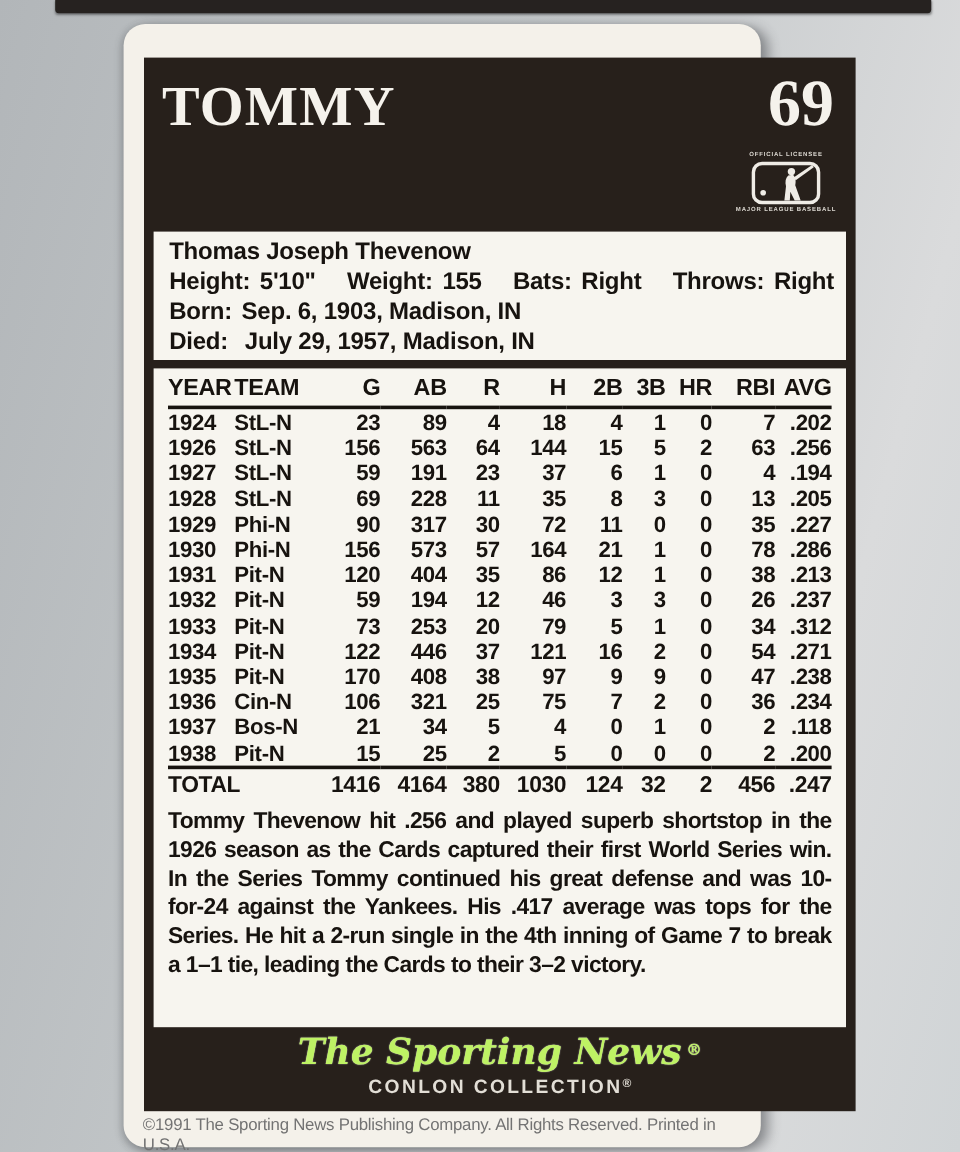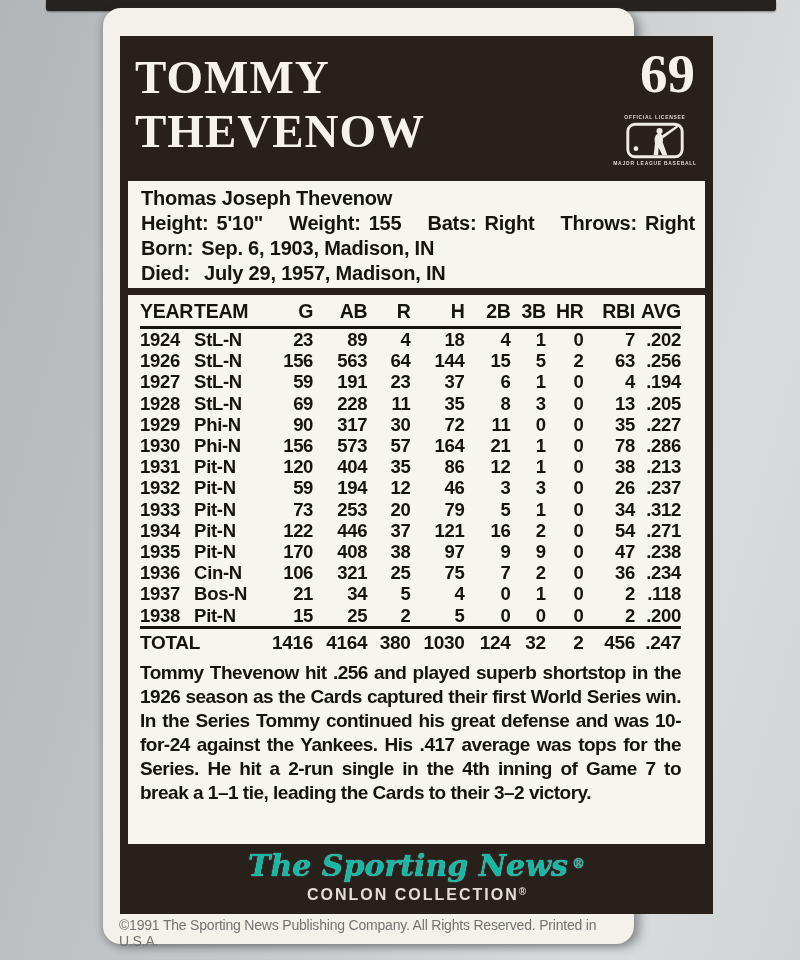--- a/index.html
+++ b/index.html
@@ -11,21 +11,21 @@
   body{
     font-family:"Liberation Sans",sans-serif;
     background:linear-gradient(105deg,var(--bg-grad-a) 0%,var(--bg-grad-b) 45%,var(--bg-grad-c) 80%,#d0d4d6 100%);
     position:relative;
   }
   .top-strip{
     position:absolute;left:46px;right:24px;top:0;height:11px;
     background:#262220;border-radius:0 0 3px 3px;box-shadow:0 1px 2px rgba(0,0,0,.4);
   }
   .card{
-    position:absolute;left:103px;top:8px;width:531px;height:936px;
+    position:absolute;left:103px;top:20px;width:531px;height:936px;
     background:var(--card-cream);border-radius:18px;
     box-shadow:6px 3px 10px rgba(60,62,66,.45), -2px 2px 6px rgba(60,62,66,.25);
   }
   .card-inner{
     position:absolute;left:17px;top:28px;width:593px;height:878px;
     background:var(--card-black);
   }
   
   .player-name{
     position:absolute;left:15px;top:14px;
@@ -47,37 +47,37 @@
     background:var(--box-white);padding:5px 6px 0 13px;
     font-weight:bold;font-size:20px;line-height:25px;color:var(--ink);letter-spacing:-.2px;
   }
   .bio-pair{margin-right:26px;}
   .bio-pair:last-child{margin-right:16px;}
   .bio-v{margin-left:8px;}
   .bio-v.wide{margin-left:14px;}
   
   .main-box{
     position:absolute;left:8px;top:259px;width:577px;height:549px;
-    background:var(--box-white);padding:3px 24px 0 12px;overflow:hidden;
+    background:var(--box-white);padding:3px 12px 0 12px;overflow:hidden;
   }
   table.stats{width:100%;border-collapse:collapse;font-weight:bold;color:var(--ink);table-layout:fixed;}
   table.stats th{font-size:19.5px;padding:2px 0 3px;border-bottom:3.5px solid var(--ink);letter-spacing:-.3px;}
   table.stats td{font-size:18.5px;line-height:21.2px;padding:0;white-space:nowrap;letter-spacing:-.3px;}
   table.stats .L{text-align:left;}
   table.stats .R{text-align:right;}
   table.stats tfoot td{border-top:3px solid var(--ink);font-size:19px;line-height:23px;padding-top:2px;}
   .summary{
     margin-top:7px;font-size:19px;font-weight:bold;line-height:24px;
     text-align:justify;letter-spacing:-.5px;color:var(--ink);
   }
   
   .footer-brand{position:absolute;left:0;right:0;top:812px;text-align:center;}
   .tsn{
     font-family:"DejaVu Serif",serif;font-style:italic;font-weight:bold;
-    font-size:30px;color:#14b8a6;text-shadow:0 0 1px #f3f0e9;
+    font-size:30px;color:#bef264;text-shadow:0 0 1px #f3f0e9;
   }
   .tsn .reg{font-size:13px;font-style:normal;vertical-align:8px;margin-left:4px;}
   .conlon{
     margin-top:3px;font-weight:bold;font-size:16px;letter-spacing:2px;color:#e2ded6;
   }
   .conlon .reg{font-size:10px;vertical-align:5px;letter-spacing:0;}
   
   .copyright{
     position:absolute;left:16px;top:909px;font-size:14px;color:#737373;letter-spacing:-.2px;
   }
@@ -85,21 +85,20 @@
 </head>
 <body>
 
 <div class="top-strip"></div>
 
 <div class="card">
   <div class="card-inner">
 
     <div class="player-name">
       <div>TOMMY</div>
-      <div>THEVENOW</div>
     </div>
     <div class="card-number">69</div>
 
     <div class="mlb-logo">
       <div class="micro">OFFICIAL LICENSEE</div>
       <svg width="58" height="37" viewBox="0 0 64 40">
         <rect x="2" y="2" width="60" height="36" rx="8" fill="none" stroke="#efece6" stroke-width="3.2"></rect>
         <circle cx="11" cy="29" r="2.6" fill="#efece6"></circle>
         <circle cx="37" cy="9.5" r="3.4" fill="#efece6"></circle>
         <path d="M34 13 C31.5 15.5 31 19 32 23 L30.5 36 L35.5 36 L36 28 L40 36 L45.5 36 L40.5 22 C41.5 18 40.5 14.5 38.5 12.5 Z" fill="#efece6"></path>

